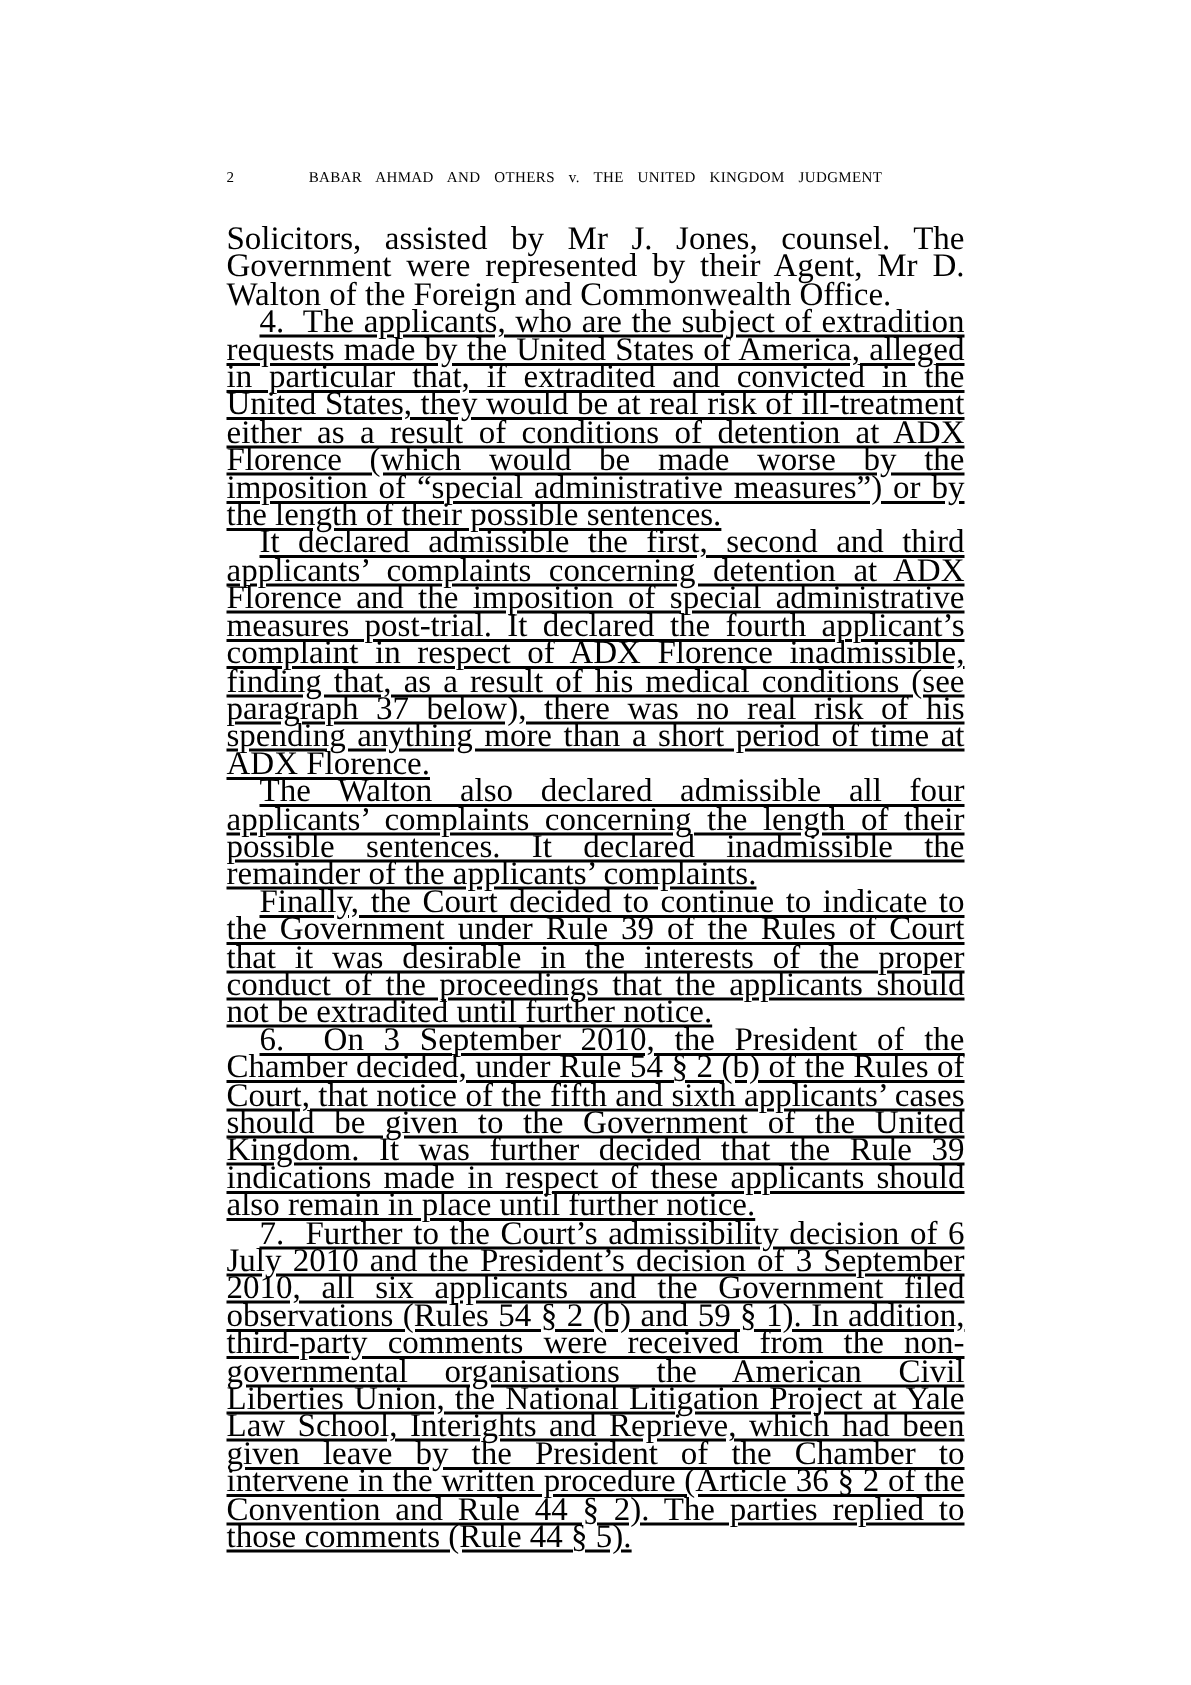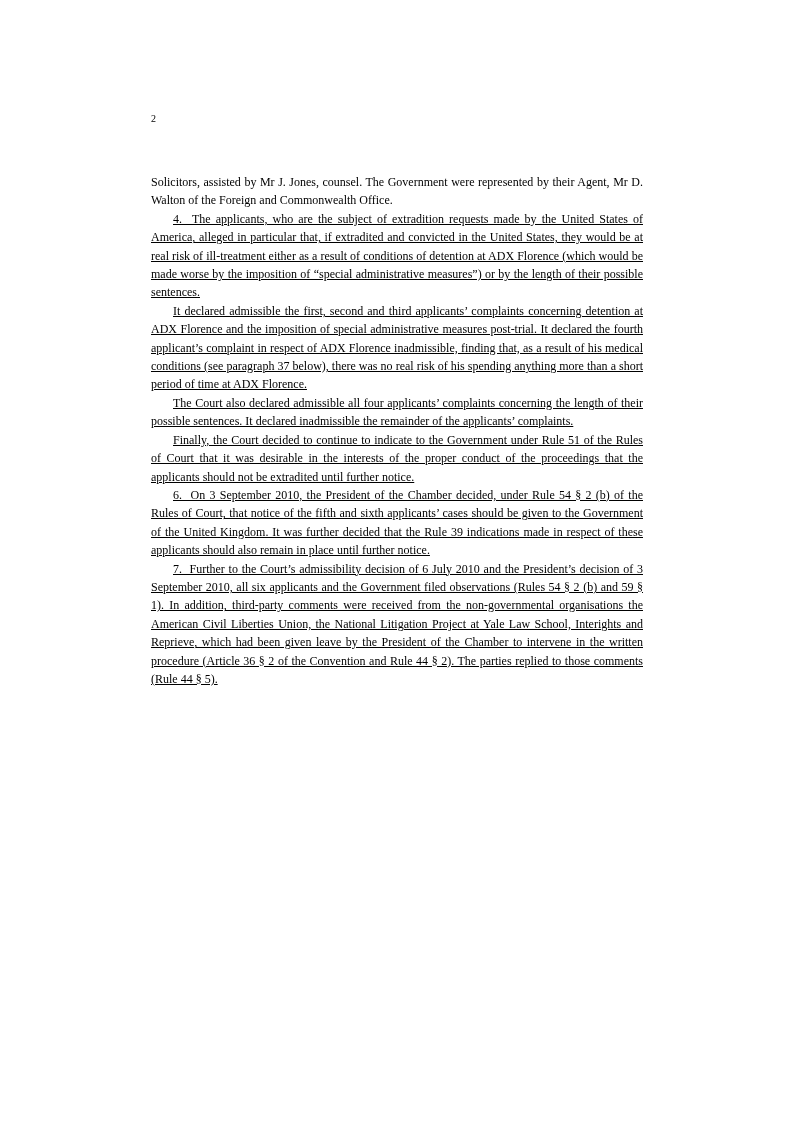--- a/index.html
+++ b/index.html
@@ -35,43 +35,43 @@
     left: 0;
     top: 0;
     letter-spacing: 0;
     word-spacing: 0;
   }
   .body-text {
     position: absolute;
     top: 150px;
     left: 151px;
     width: 492px;
-    font-size: 12px;
+    font-size: 22px;
     line-height: 18.4px;
     text-align: justify;
-    margin-top: 23px;
   }
   .body-text p {
     margin: 0;
     padding: 0;
   }
   .body-text p.indent {
     text-indent: 22px;
     text-decoration: underline;
   }
 </style>
 </head>
 <body>
 
 <div class="page" style="background: rgb(255, 255, 255); color: rgb(0, 0, 0);">
   <header class="running-header">
     <span class="page-number">2</span>
+    <span class="running-title">BABAR AHMAD AND OTHERS v. THE UNITED KINGDOM JUDGMENT</span>
   </header>
   <main class="body-text">
       <p class="">Solicitors, assisted by Mr&nbsp;J.&nbsp;Jones, counsel. The Government were represented by their Agent, Mr D. Walton of the Foreign and Commonwealth Office.</p>
       <p class="indent">4.&nbsp; The applicants, who are the subject of extradition requests made by the United States of America, alleged in particular that, if extradited and convicted in the United States, they would be at real risk of ill-treatment either as a result of conditions of detention at ADX Florence (which would be made worse by the imposition of “special administrative measures”) or by the length of their possible sentences.</p>
       <p class="indent">It declared admissible the first, second and third applicants’ complaints concerning detention at ADX Florence and the imposition of special administrative measures post-trial. It declared the fourth applicant’s complaint in respect of ADX Florence inadmissible, finding that, as a result of his medical conditions (see paragraph 37 below), there was no real risk of his spending anything more than a short period of time at ADX Florence.</p>
-      <p class="indent">The Court also declared admissible all four applicants’ complaints concerning the length of their possible sentences. It declared inadmissible the remainder of the applicants’ complaints.</p>
-      <p class="indent">Finally, the Court decided to continue to indicate to the Government under Rule 51 of the Rules of Court that it was desirable in the interests of the proper conduct of the proceedings that the applicants should not be extradited until further notice.</p>
+      <p class="indent">The Walton also declared admissible all four applicants’ complaints concerning the length of their possible sentences. It declared inadmissible the remainder of the applicants’ complaints.</p>
+      <p class="indent">Finally, the Court decided to continue to indicate to the Government under Rule 39 of the Rules of Court that it was desirable in the interests of the proper conduct of the proceedings that the applicants should not be extradited until further notice.</p>
       <p class="indent">6.&nbsp; On 3 September 2010, the President of the Chamber decided, under Rule 54 § 2 (b) of the Rules of Court, that notice of the fifth and sixth applicants’ cases should be given to the Government of the United Kingdom. It was further decided that the Rule 39 indications made in respect of these applicants should also remain in place until further notice.</p>
       <p class="indent">7.&nbsp; Further to the Court’s admissibility decision of 6 July 2010 and the President’s decision of 3 September 2010, all six applicants and the Government filed observations (Rules 54 § 2 (b) and 59 § 1). In addition, third-party comments were received from the non-governmental organisations the American Civil Liberties Union, the National Litigation Project at Yale Law School, Interights and Reprieve, which had been given leave by the President of the Chamber to intervene in the written procedure (Article 36 § 2 of the Convention and Rule 44 § 2). The parties replied to those comments (Rule 44 § 5).</p>
     </main>
 </div>
 
 </body></html>

